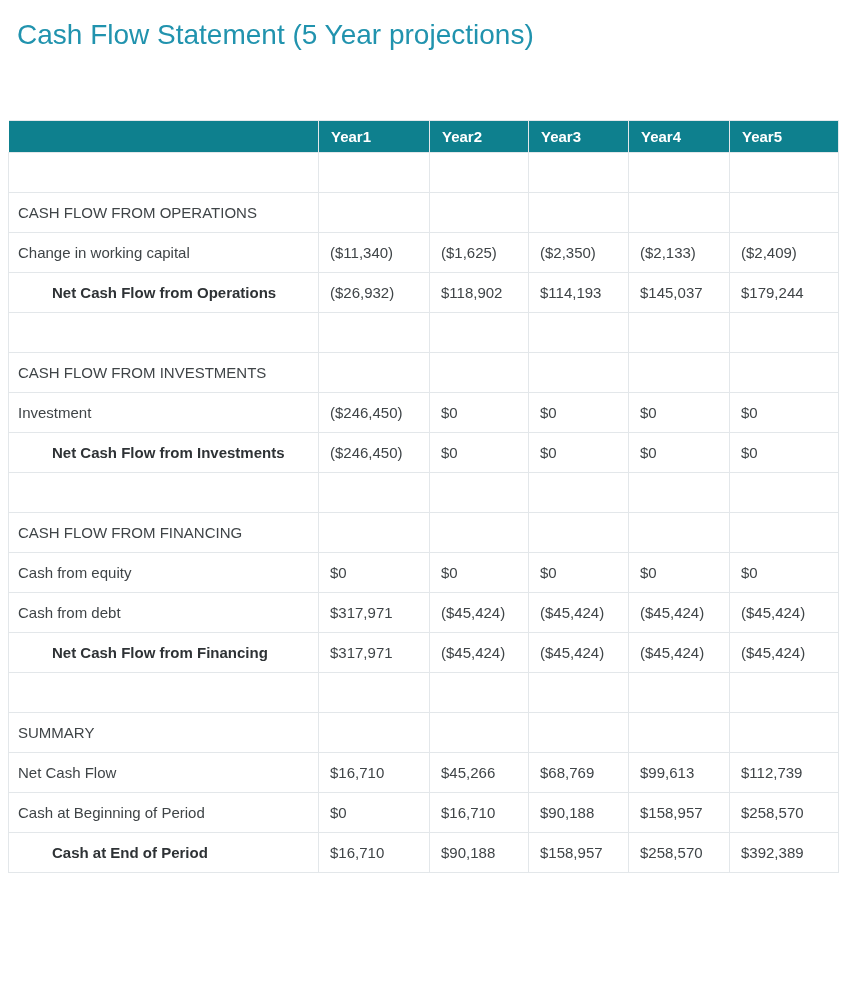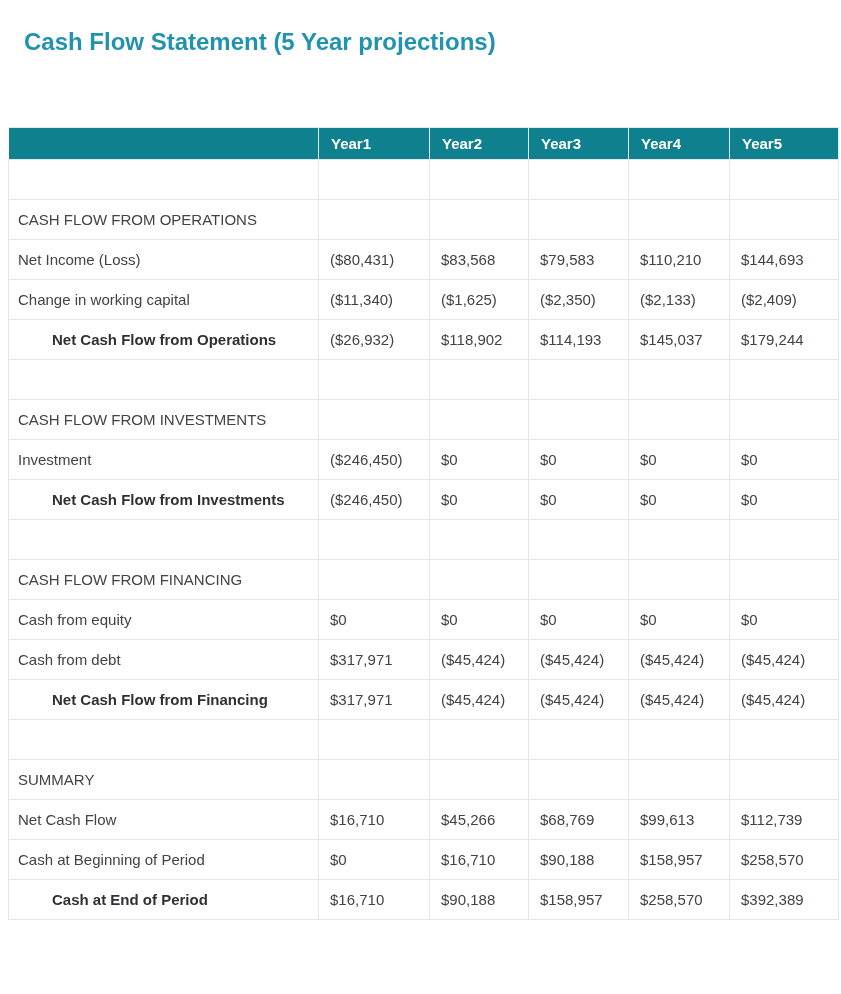--- a/index.html
+++ b/index.html
@@ -14,25 +14,25 @@
   *{box-sizing:border-box;}
   html,body{
     margin:0;padding:0;
     width:841px;height:994px;
     background:var(--bg);
     overflow:hidden;
     font-family:"Liberation Sans","DejaVu Sans",sans-serif;
   }
   .page{padding:8px;}
   .title{
-    margin:15px;
+    margin:8px;
     padding:4px 0 0 1px;
-    font-size:24px;
+    font-size:28px;
     line-height:30px;
-    font-weight:700;
+    font-weight:400;
     color:var(--title-color);
   }
   table.cf-table{
     margin-top:70px;
     width:830px;
     border-collapse:collapse;
     table-layout:fixed;
   }
   table.cf-table td, table.cf-table th{
     border:1px solid var(--border);
@@ -101,28 +101,20 @@
         </tr>
         <tr class="section">
           <td class="label-cell">CASH FLOW FROM OPERATIONS</td>
           <td class="value-cell"></td>
           <td class="value-cell"></td>
           <td class="value-cell"></td>
           <td class="value-cell"></td>
           <td class="value-cell"></td>
         </tr>
         <tr class="data">
-          <td class="label-cell">Net Income (Loss)</td>
-          <td class="value-cell">($80,431)</td>
-          <td class="value-cell">$83,568</td>
-          <td class="value-cell">$79,583</td>
-          <td class="value-cell">$110,210</td>
-          <td class="value-cell">$144,693</td>
-        </tr>
-        <tr class="data">
           <td class="label-cell">Change in working capital</td>
           <td class="value-cell">($11,340)</td>
           <td class="value-cell">($1,625)</td>
           <td class="value-cell">($2,350)</td>
           <td class="value-cell">($2,133)</td>
           <td class="value-cell">($2,409)</td>
         </tr>
         <tr class="total">
           <td class="label-cell">Net Cash Flow from Operations</td>
           <td class="value-cell">($26,932)</td>

